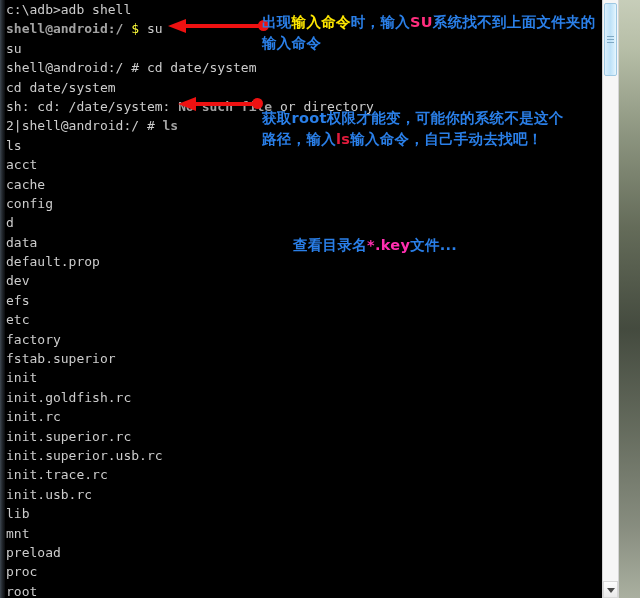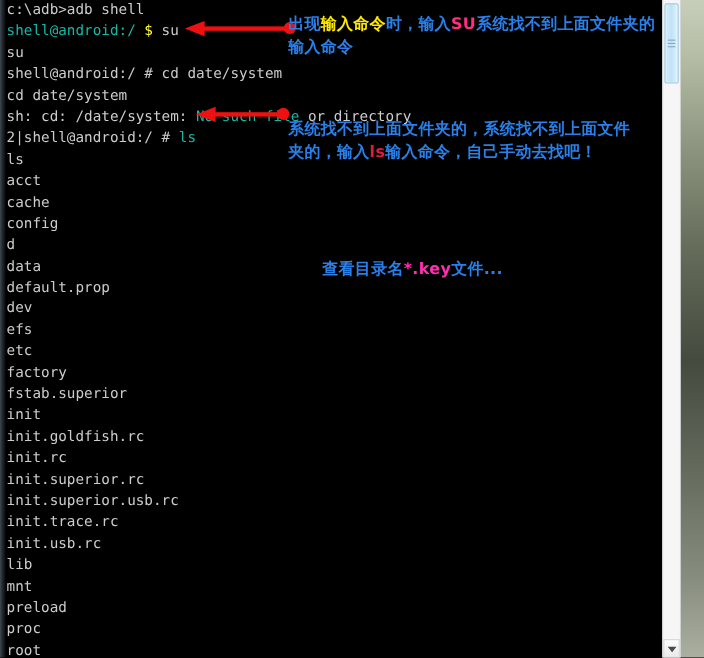--- a/index.html
+++ b/index.html
@@ -44,21 +44,21 @@
     white-space: pre;
     letter-spacing: 0px;
   }
   .tline {
     height: 19.4px;
     white-space: pre;
     font-family: "DejaVu Sans Mono", "Liberation Mono", monospace;
     font-size: 13px;
   }
   .c-white  { color: #cccccc; }
-  .c-yellow { color: #14b8a6; }
+  .c-yellow { color: #a3a3a3; font-weight: bold; }
   .c-yellow-b { color: #ffff3a; }
 
   
   .arrow {
     position: absolute;
     height: 16px;
   }
   .arrow .shaft {
     position: absolute;
     left: 16px;
@@ -192,21 +192,21 @@
       <div class="arrow" style="left: 178px; top: 96px; width: 88px;">
         <div class="head" style="border-right-color: rgb(238, 17, 17);"></div>
         <div class="shaft" style="width: 62px; background: rgb(238, 17, 17);"></div>
         <div class="dot" style="left: 74px; background: rgb(238, 17, 17);"></div>
       </div>
     </div>
 
   <div id="notes">
       <div class="note" style="left: 262px; top: 12px; width: 372px;"><span class="n-blue">出现</span><span class="n-yellow">输入命令</span><span class="n-blue">时，输入</span><span class="n-pink">SU</span><span class="n-blue">系统找不到上面文件夹的 </span><span class="n-pink">#</span><span class="n-blue">
 输入命令</span></div>
-      <div class="note" style="left: 262px; top: 108px; width: 312px;"><span class="n-blue">系统找不到上面文件夹的，系统找不到上面文件夹的，输入</span><span class="n-red">ls</span><span class="n-blue">输入命令，自己手动去找吧！</span></div>
+      <div class="note" style="left: 262px; top: 108px; width: 312px;"><span class="n-blue">获取root权限才能变，可能你的系统不是这个路径，输入</span><span class="n-red">ls</span><span class="n-blue">输入命令，自己手动去找吧！</span></div>
       <div class="note" style="left: 293px; top: 235px; width: 230px;"><span class="n-blue">查看目录名</span><span class="n-magenta">*.key</span><span class="n-blue">文件...</span></div>
     </div>
 
   <div id="scrollbar">
     <div id="scroll-track"></div>
     <div id="scroll-thumb" style="top: 3px; height: 73px;">
       <div class="grip">
         <i></i>
           <i></i>
           <i></i>

